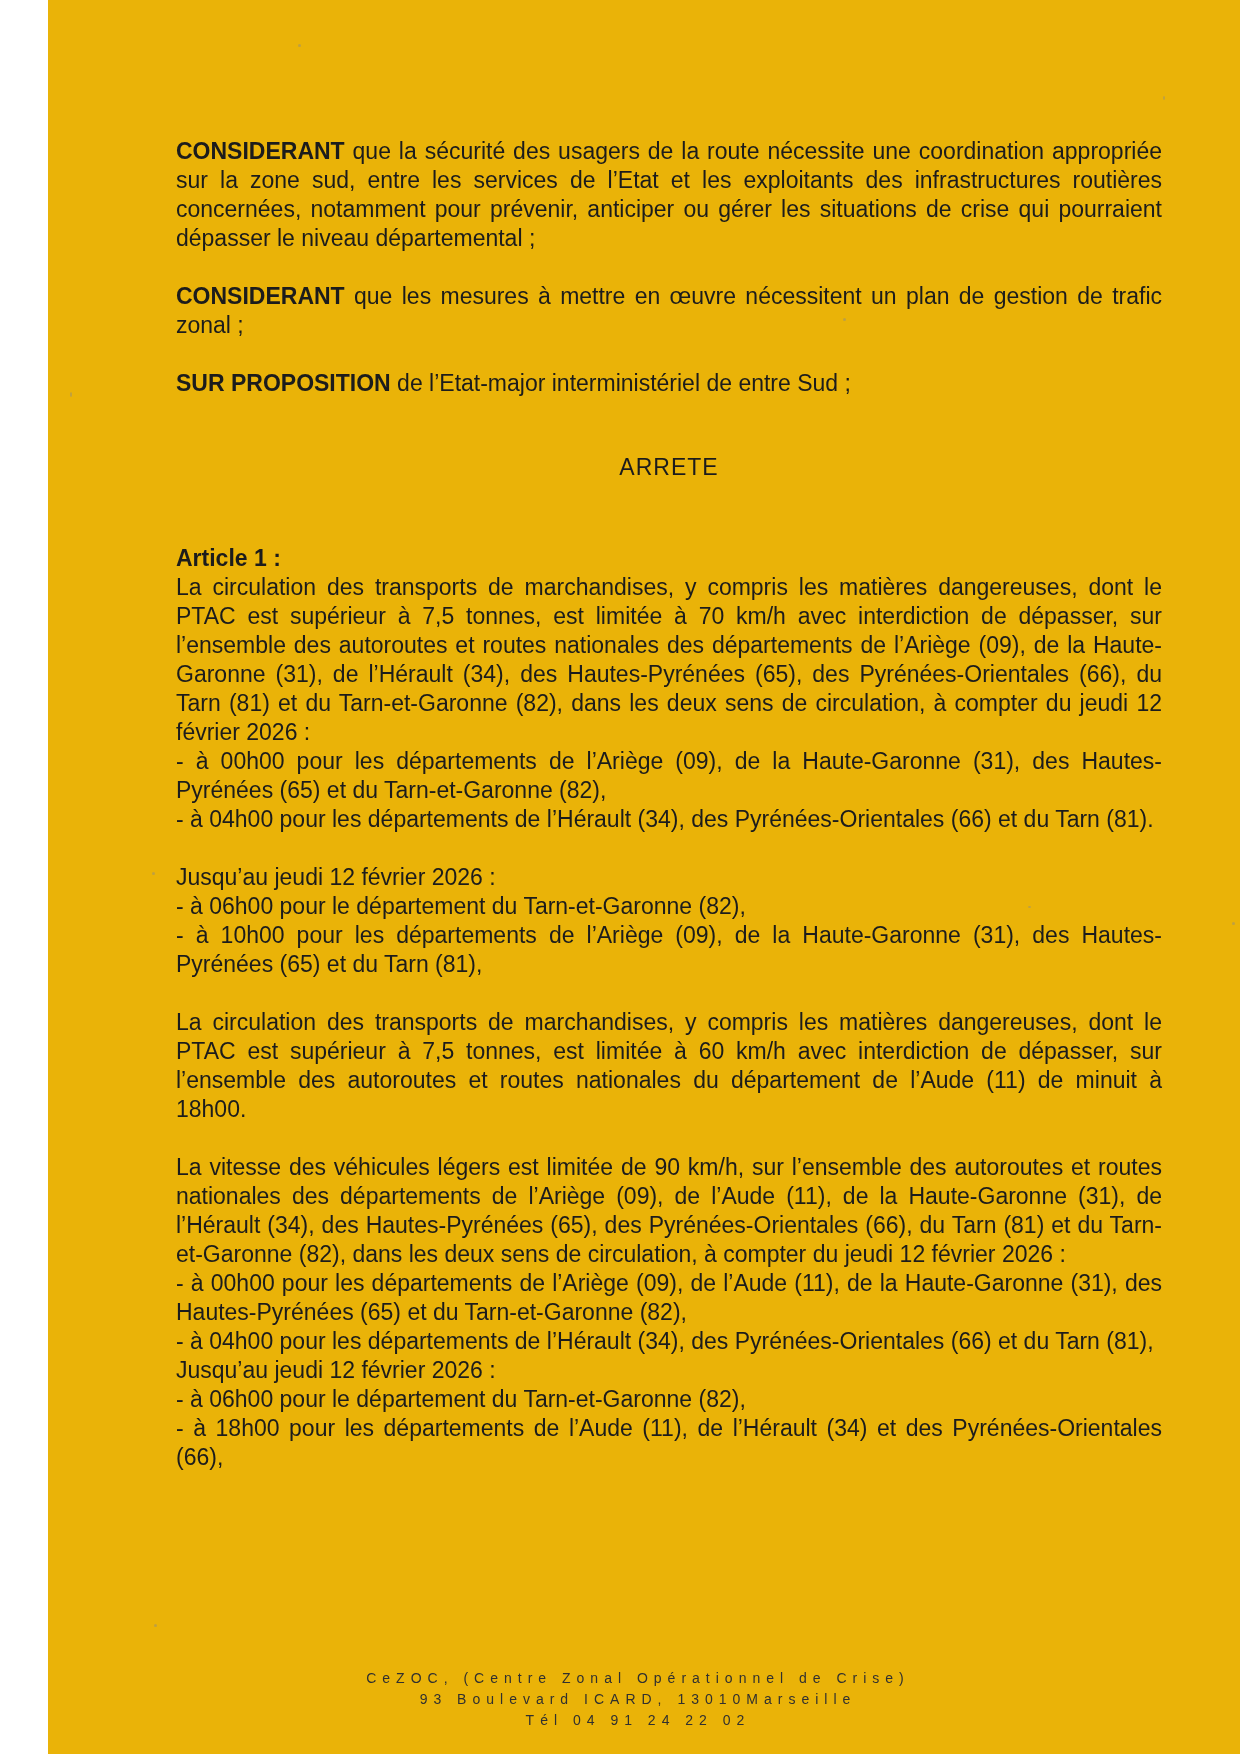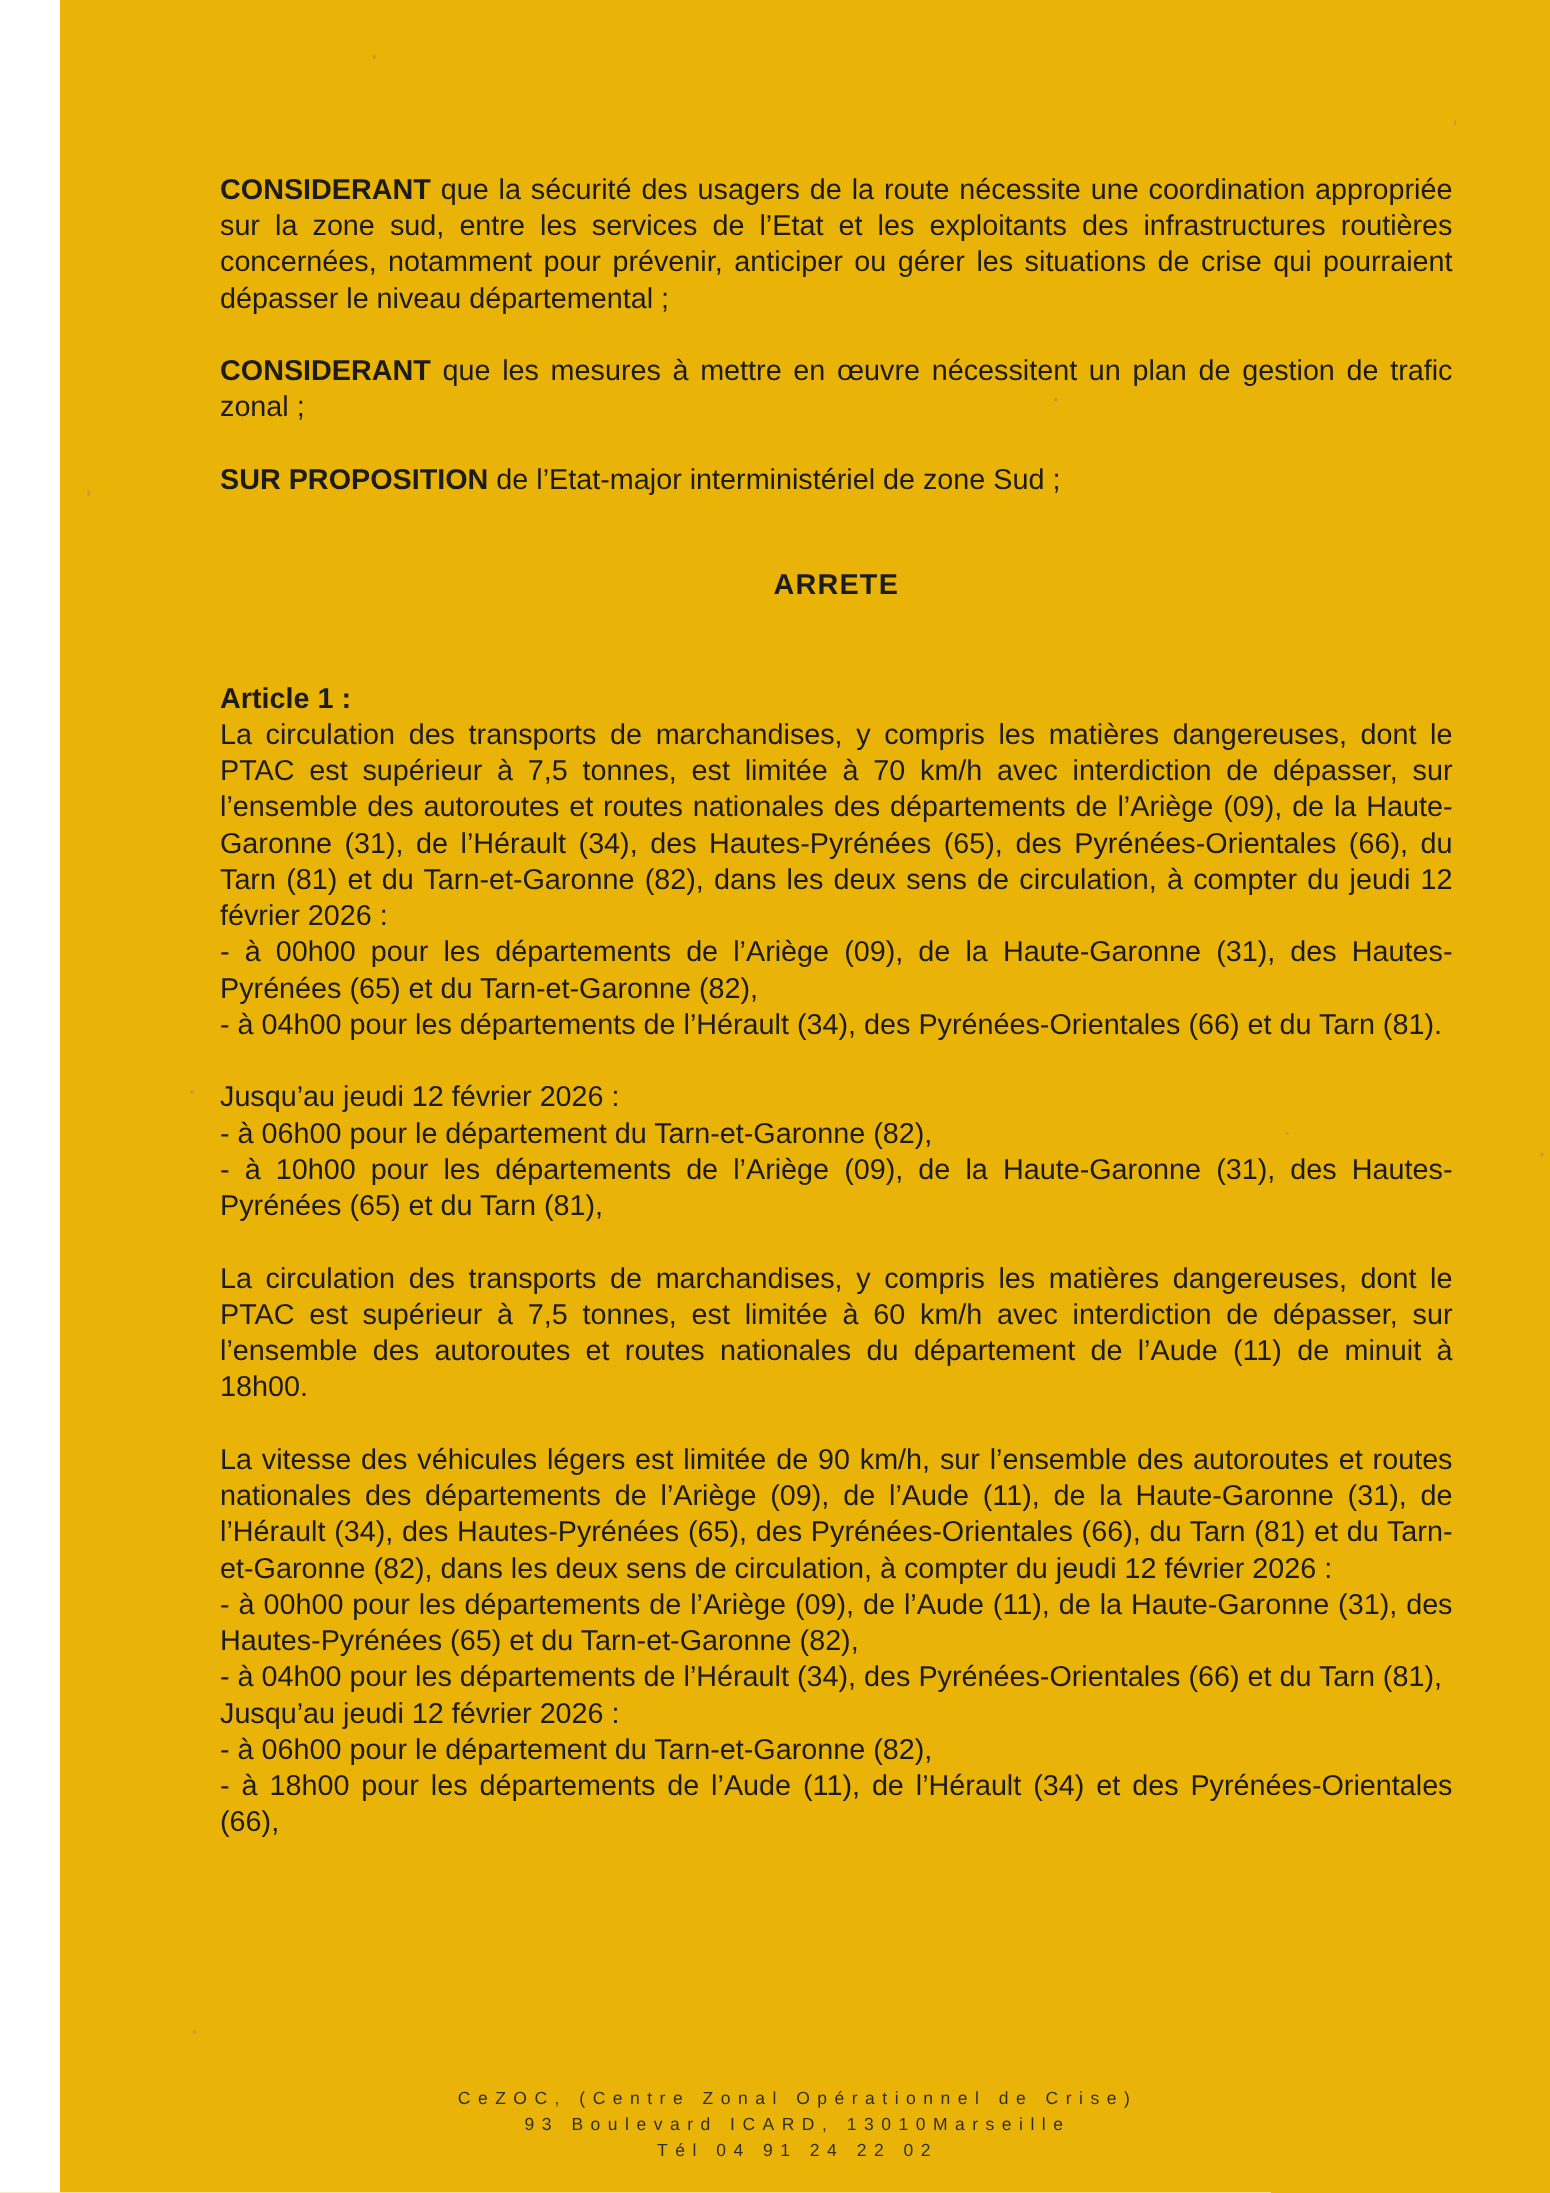--- a/index.html
+++ b/index.html
@@ -19,21 +19,21 @@
     top: 137px;
     width: 986px;
     font-size: 23px;
     line-height: 29px;
     text-align: justify;
   }
   .p { margin: 0 0 29px 0; }
   .lead { font-weight: bold; }
   .heading-arrete {
     text-align: center;
-    font-weight: bold;
+    font-weight: normal;
     letter-spacing: 1px;
     margin: 55px 0 62px 0;
   }
   .article-label { font-weight: bold; margin: 0; }
   .line { margin: 0; }
   .gap-top { margin-top: 29px; }
   .footer {
     position: absolute;
     left: 0;
     width: 1180px;
@@ -55,21 +55,21 @@
 <body>
 
 <div class="page">
 
   <div class="content">
 
     <p class="p"><span class="lead">CONSIDERANT</span><span> que la sécurité des usagers de la route nécessite une coordination appropriée sur la zone sud, entre les services de l’Etat et les exploitants des infrastructures routières concernées, notamment pour prévenir, anticiper ou gérer les situations de crise qui pourraient dépasser le niveau départemental ;</span></p>
 
     <p class="p"><span class="lead">CONSIDERANT</span><span> que les mesures à mettre en œuvre nécessitent un plan de gestion de trafic zonal ;</span></p>
 
-    <p class="p"><span class="lead">SUR PROPOSITION</span><span> de l’Etat-major interministériel de zone Sud ;</span></p>
+    <p class="p"><span class="lead">SUR PROPOSITION</span><span> de l’Etat-major interministériel de entre Sud ;</span></p>
 
     <div class="heading-arrete">ARRETE</div>
 
     <div class="article-label">Article 1 :</div>
 
     <div class="line">La circulation des transports de marchandises, y compris les matières dangereuses, dont le PTAC est supérieur à 7,5 tonnes, est limitée à 70 km/h avec interdiction de dépasser, sur l’ensemble des autoroutes et routes nationales des départements de l’Ariège (09), de la Haute-Garonne (31), de l’Hérault (34), des Hautes-Pyrénées (65), des Pyrénées-Orientales (66), du Tarn (81) et du Tarn-et-Garonne (82), dans les deux sens de circulation, à compter du jeudi 12 février 2026 :</div>
 
     <div class="line">- à 00h00 pour les départements de l’Ariège (09), de la Haute-Garonne (31), des Hautes-Pyrénées (65) et du Tarn-et-Garonne (82),</div>
     <div class="line">- à 04h00 pour les départements de l’Hérault (34), des Pyrénées-Orientales (66) et du Tarn (81).</div>
 

